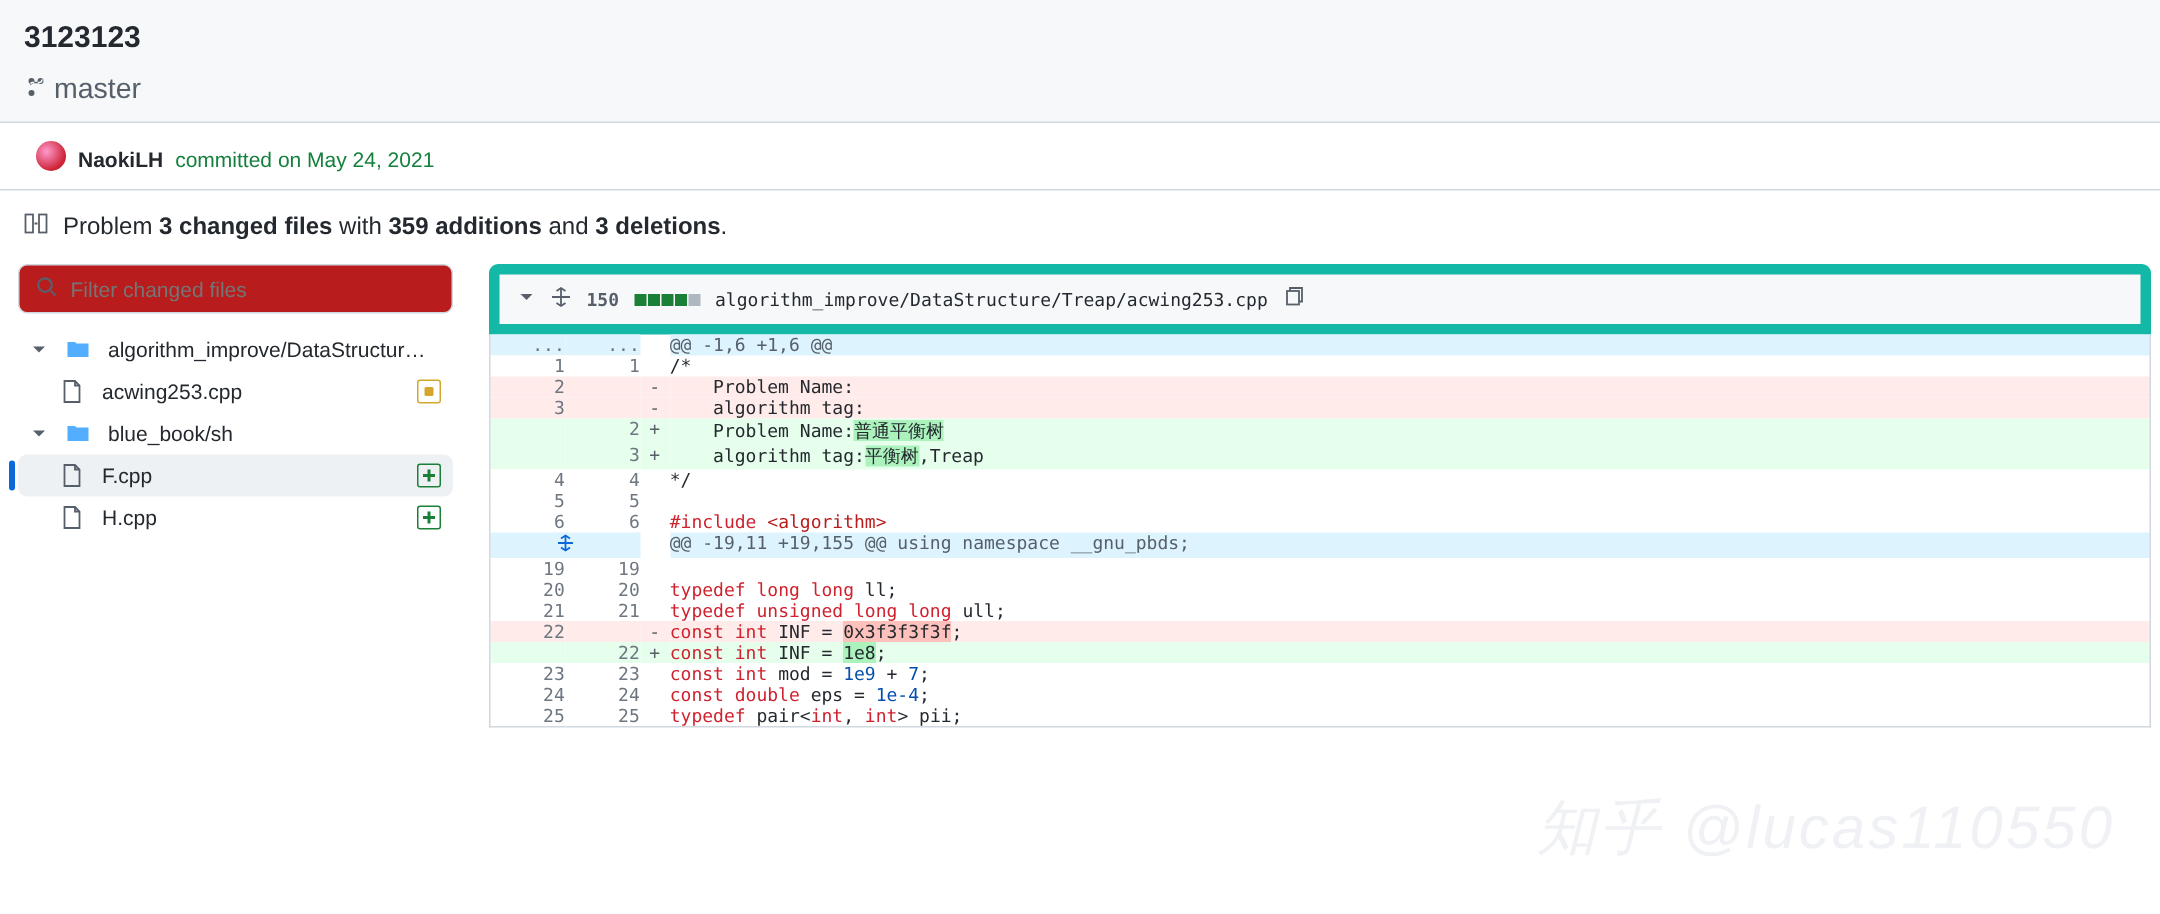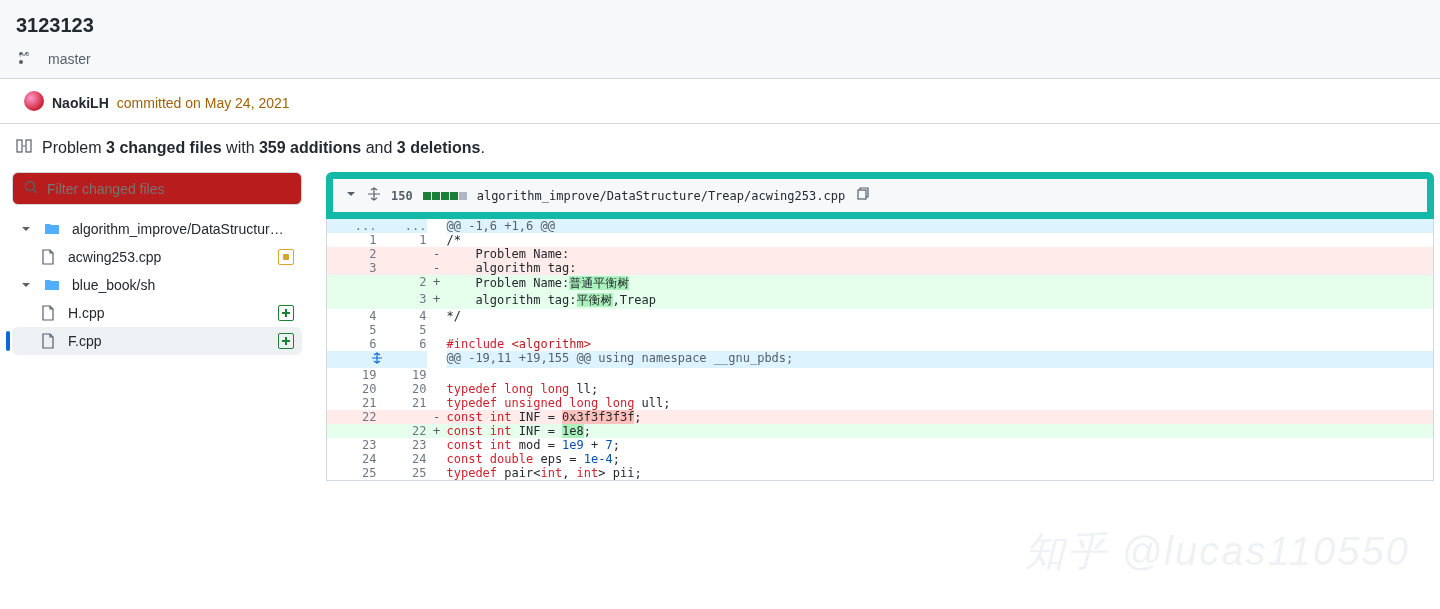--- a/index.html
+++ b/index.html
@@ -1,23 +1,23 @@
 <!DOCTYPE html>
 <html><head>
 <meta charset="utf-8">
 <style>
 * { box-sizing: border-box; margin: 0; padding: 0; }
 body { font-family: -apple-system, BlinkMacSystemFont, "Segoe UI", Helvetica, Arial, sans-serif; font-size: 14px; color: #24292f; background: #fff; }
 .hdr { padding: 8px 16px 0 16px; border-bottom: 1px solid #d0d7de; background: #f6f8fa; }
 .commit-title { font-size: 20px; font-weight: 600; padding: 6px 0 6px 0; }
-.branch-row { display: flex; align-items: center; gap: 16px; padding: 6px 0 10px 0; font-size: 14px; color: #57606a; }
+.branch-row { display: flex; align-items: center; gap: 4px; padding: 6px 0 10px 0; font-size: 19px; color: #57606a; }
 .meta-row { display: flex; align-items: flex-end; gap: 8px; padding: 12px 24px; border-bottom: 1px solid #d0d7de; background: #fff; }
 .avatar { width: 20px; height: 20px; border-radius: 50%; background: radial-gradient(circle at 35% 35%, #f9c, #c23 70%); display:inline-block; }
 .author { font-weight: 600; }
-.meta-txt { color: #a16207; }
+.meta-txt { color: #15803d; }
 .summary { display:flex; align-items:center; gap:10px; padding: 14px 16px; font-size: 16px; }
 .summary b { font-weight:600; }
 .layout { display:flex; padding: 0 6px 20px 6px; gap: 24px; position:relative; }
 .sidebar { width: 296px; flex: 0 0 296px; padding-left: 6px;}
 .filter { display:flex; align-items:center; gap:8px; border:1px solid #d0d7de; border-radius:6px; padding:6px 10px; color:#57606a; background:#b91c1c; margin-bottom:10px;}
 .filter input { border:none; outline:none; font-size:14px; width:100%; background:transparent; }
 .tree-item { display:flex; align-items:center; gap:12px; padding:6px 8px; border-radius:6px; cursor:pointer; }
 .tree-item.selected { background:#eef1f4; position:relative; }
 .tree-item.selected::before { content:""; position:absolute; left:-6px; top:4px; bottom:4px; width:4px; background:#0969da; border-radius:2px;}
 .tree-item.indent1 { padding-left: 28px; }
@@ -136,39 +136,39 @@
             <path d="M2 4l4 4 4-4z"></path>
           </svg>
         </span>
       <span class="folder-icon">
           <svg width="16" height="16" viewBox="0 0 16 16" fill="#54aeff">
             <path d="M1 3h5l1 1h8v9H1z"></path>
           </svg>
         </span>
       <span>blue_book/sh</span>
     </div>
+    <div class="tree-item indent1 selected">
+      <span class="file-icon">
+          <svg width="16" height="16" viewBox="0 0 16 16" fill="none" stroke="#57606a" stroke-width="1.2">
+            <path d="M3 1h7l3 3v11H3z"></path>
+            <path d="M10 1v3h3"></path>
+          </svg>
+        </span>
+      <span>F.cpp</span>
+      <span class="spacer"></span>
+      <span class="badge-sq badge-add"></span>
+    </div>
     <div class="tree-item indent1">
       <span class="file-icon">
           <svg width="16" height="16" viewBox="0 0 16 16" fill="none" stroke="#57606a" stroke-width="1.2">
             <path d="M3 1h7l3 3v11H3z"></path>
             <path d="M10 1v3h3"></path>
           </svg>
         </span>
       <span>H.cpp</span>
-      <span class="spacer"></span>
-      <span class="badge-sq badge-add"></span>
-    </div>
-    <div class="tree-item indent1 selected">
-      <span class="file-icon">
-          <svg width="16" height="16" viewBox="0 0 16 16" fill="none" stroke="#57606a" stroke-width="1.2">
-            <path d="M3 1h7l3 3v11H3z"></path>
-            <path d="M10 1v3h3"></path>
-          </svg>
-        </span>
-      <span>F.cpp</span>
       <span class="spacer"></span>
       <span class="badge-sq badge-add"></span>
     </div>
   </div>
 
   <div class="diff-area">
     <div class="file-hdr">
       <span class="icon-btn"><svg width="12" height="12" viewBox="0 0 12 12" fill="#57606a">
             <path d="M2 4l4 4 4-4z"></path>
           </svg></span>

